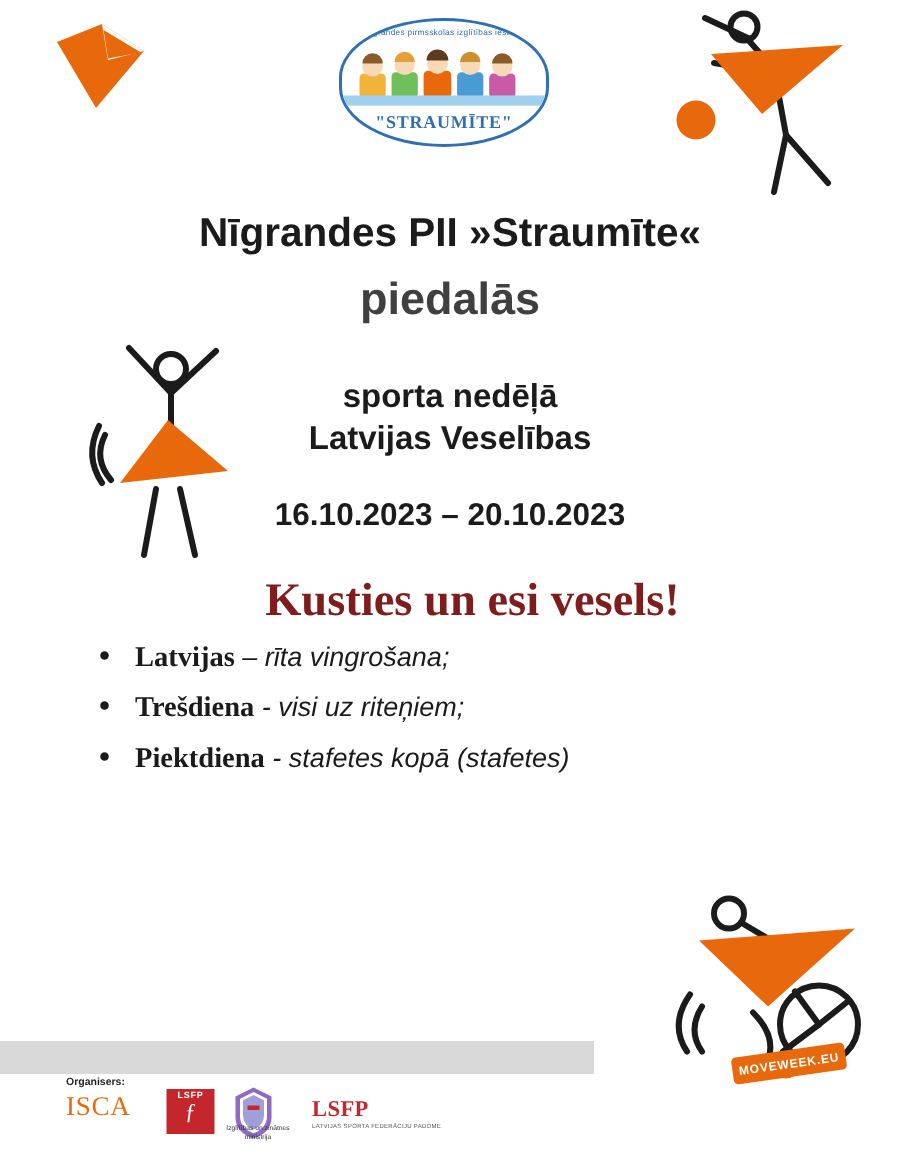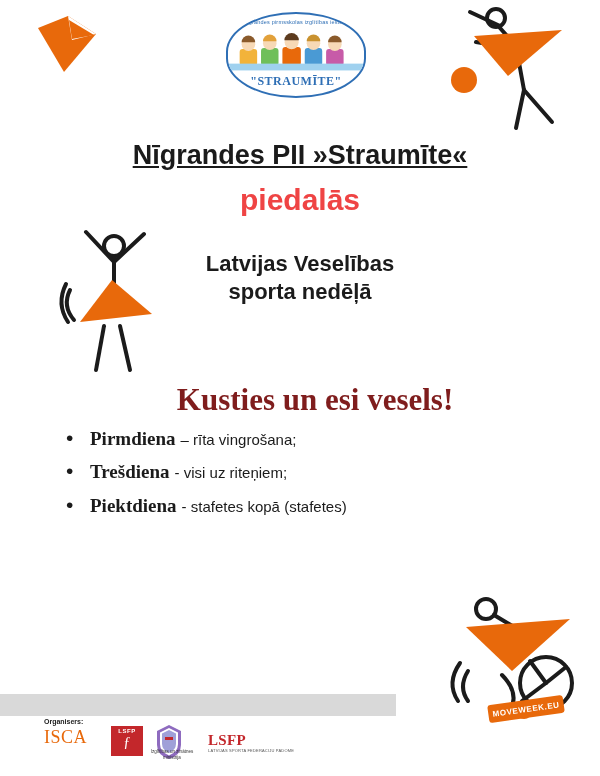--- a/index.html
+++ b/index.html
@@ -101,31 +101,30 @@
   .title-main {
     position: absolute;
     top: 140px;
     left: 0;
     width: 100%;
     text-align: center;
     font-size: 27px;
     font-weight: bold;
     color: #1b1b1b;
     font-family: "Liberation Sans", sans-serif;
-    text-decoration: underline;
   }
   .title-sub {
     position: absolute;
     top: 183px;
     left: 0;
     width: 100%;
     text-align: center;
     font-size: 30px;
     font-weight: bold;
-    color: #ef4444;
+    color: #404040;
   }
   .title-event {
     position: absolute;
     top: 250px;
     left: 0;
     width: 100%;
     text-align: center;
     font-size: 22px;
     font-weight: bold;
     color: #1b1b1b;
@@ -180,21 +179,22 @@
     font-size: 21px;
     color: #1b1b1b;
   }
   .day-name {
     font-family: "Liberation Serif", serif;
     font-weight: bold;
     font-size: 19px;
   }
   .day-desc {
     font-family: "Liberation Sans", sans-serif;
-    font-size: 15px;
+    font-size: 18px;
+    font-style: italic;
   }
 
   
   .grey-bar {
     position: absolute;
     left: 0;
     top: 694px;
     width: 396px;
     height: 22px;
     background: #d9d9d9;
@@ -358,28 +358,29 @@
       <path d="M68 108 L78 152"></path>
       <path d="M18 72 q-8 16 4 30"></path>
       <path d="M14 66 q-10 20 2 38"></path>
     </g>
     <path d="M28 104 L100 96 L60 62 Z" fill="#e8690b"></path>
   </svg>
 
   <div class="title-main">Nīgrandes PII »Straumīte«</div>
   <div class="title-sub">piedalās</div>
   <div class="title-event">
+    <div>sporta  nedēļā</div>
     <div>Latvijas Veselības</div>
-    <div>sporta  nedēļā</div>
   </div>
+  <div class="title-dates">16.10.2023 – 20.10.2023</div>
   <div class="slogan">Kusties un esi vesels!</div>
 
   <ul class="day-list">
     <li>
-      <span class="day-name">Pirmdiena</span>
+      <span class="day-name">Latvijas</span>
       <span class="day-desc">– rīta vingrošana;</span>
     </li>
     <li>
       <span class="day-name">Trešdiena</span>
       <span class="day-desc">- visi uz riteņiem;</span>
     </li>
     <li>
       <span class="day-name">Piektdiena</span>
       <span class="day-desc">- stafetes kopā (stafetes)</span>
     </li>

